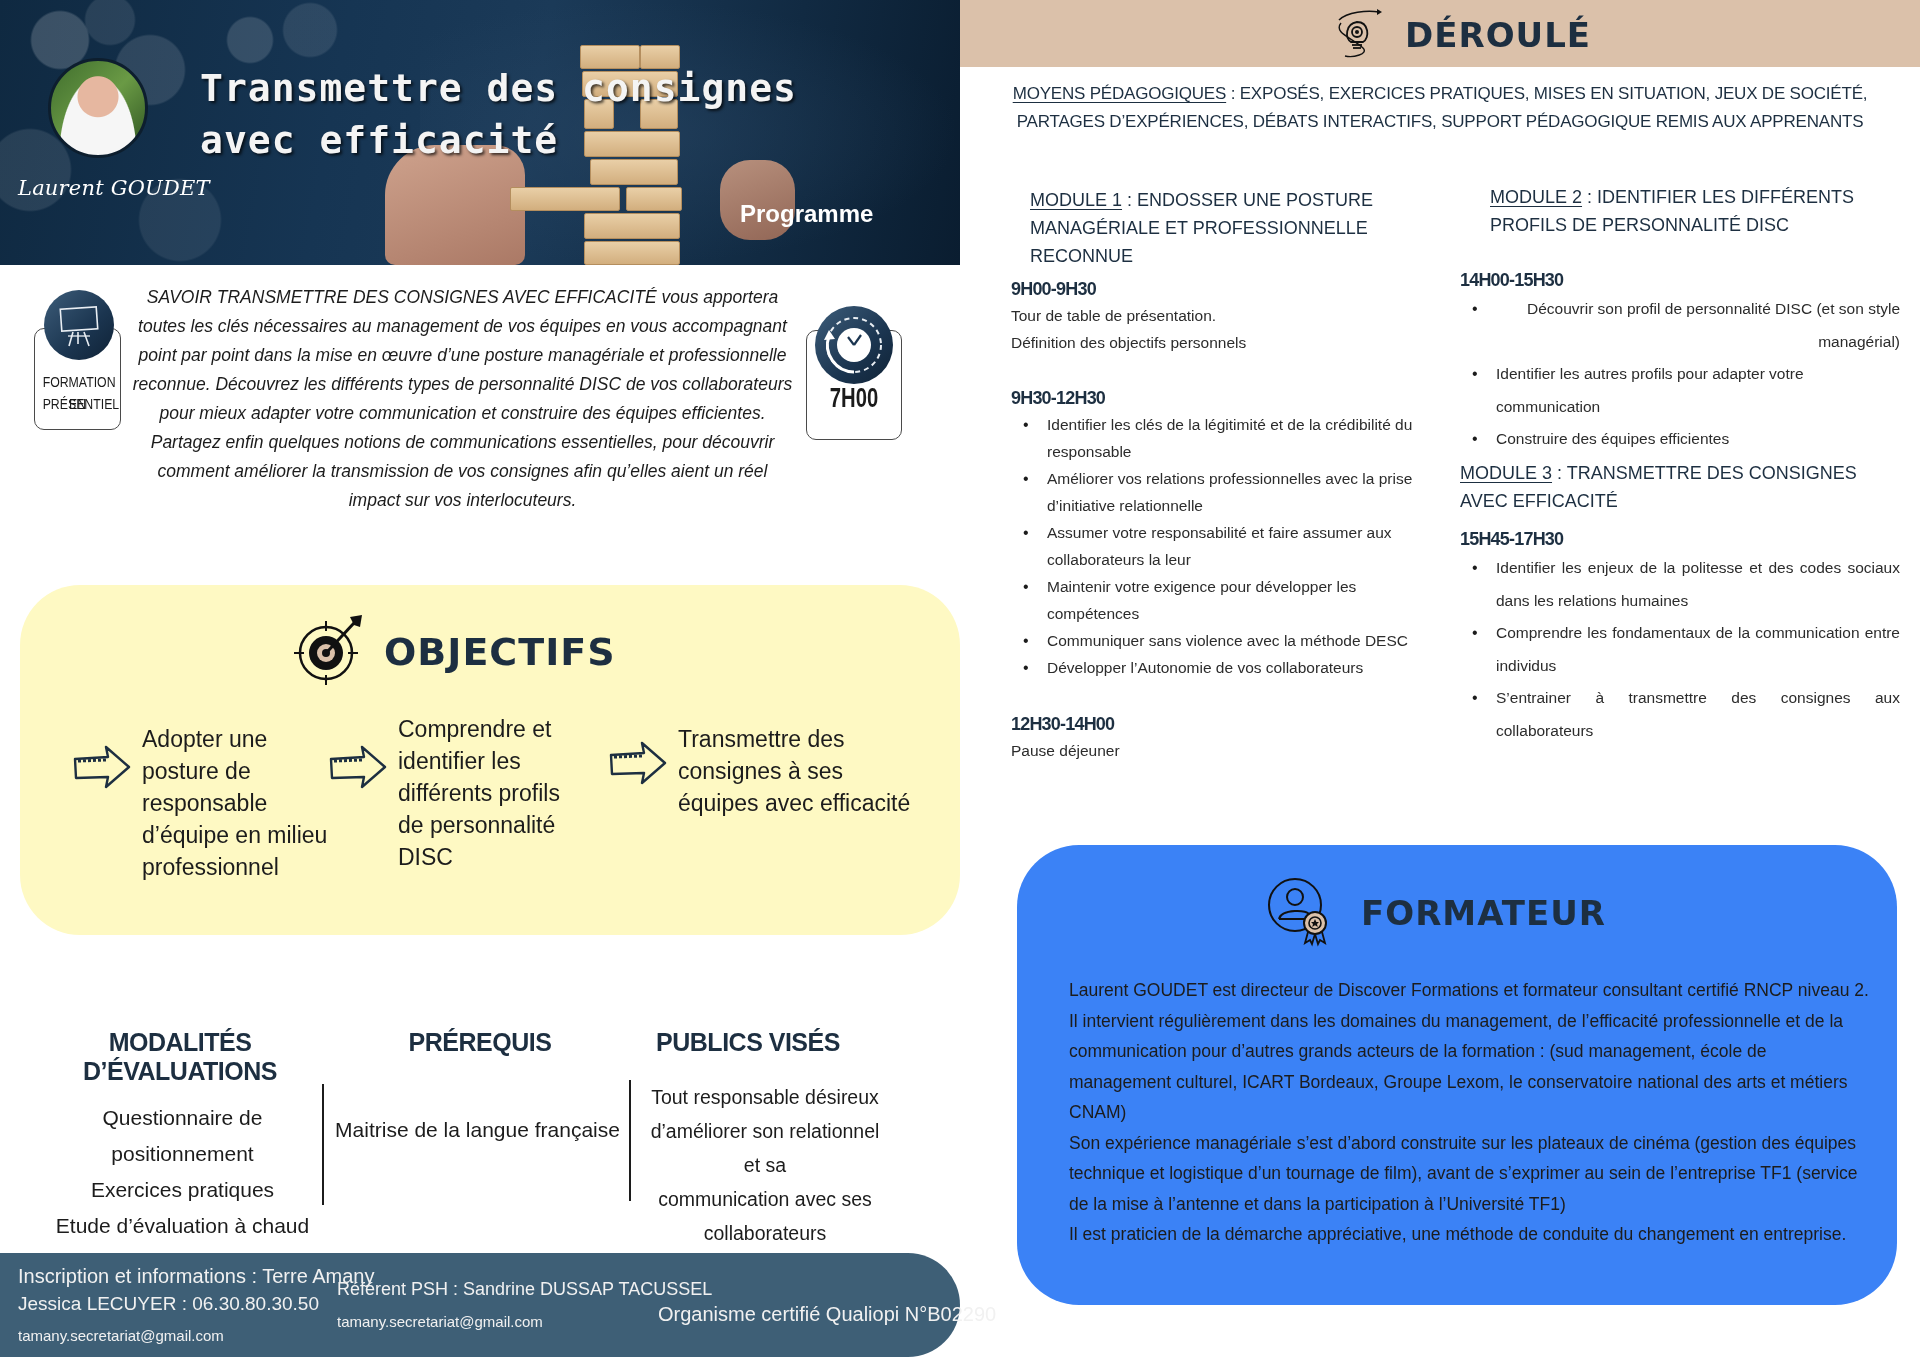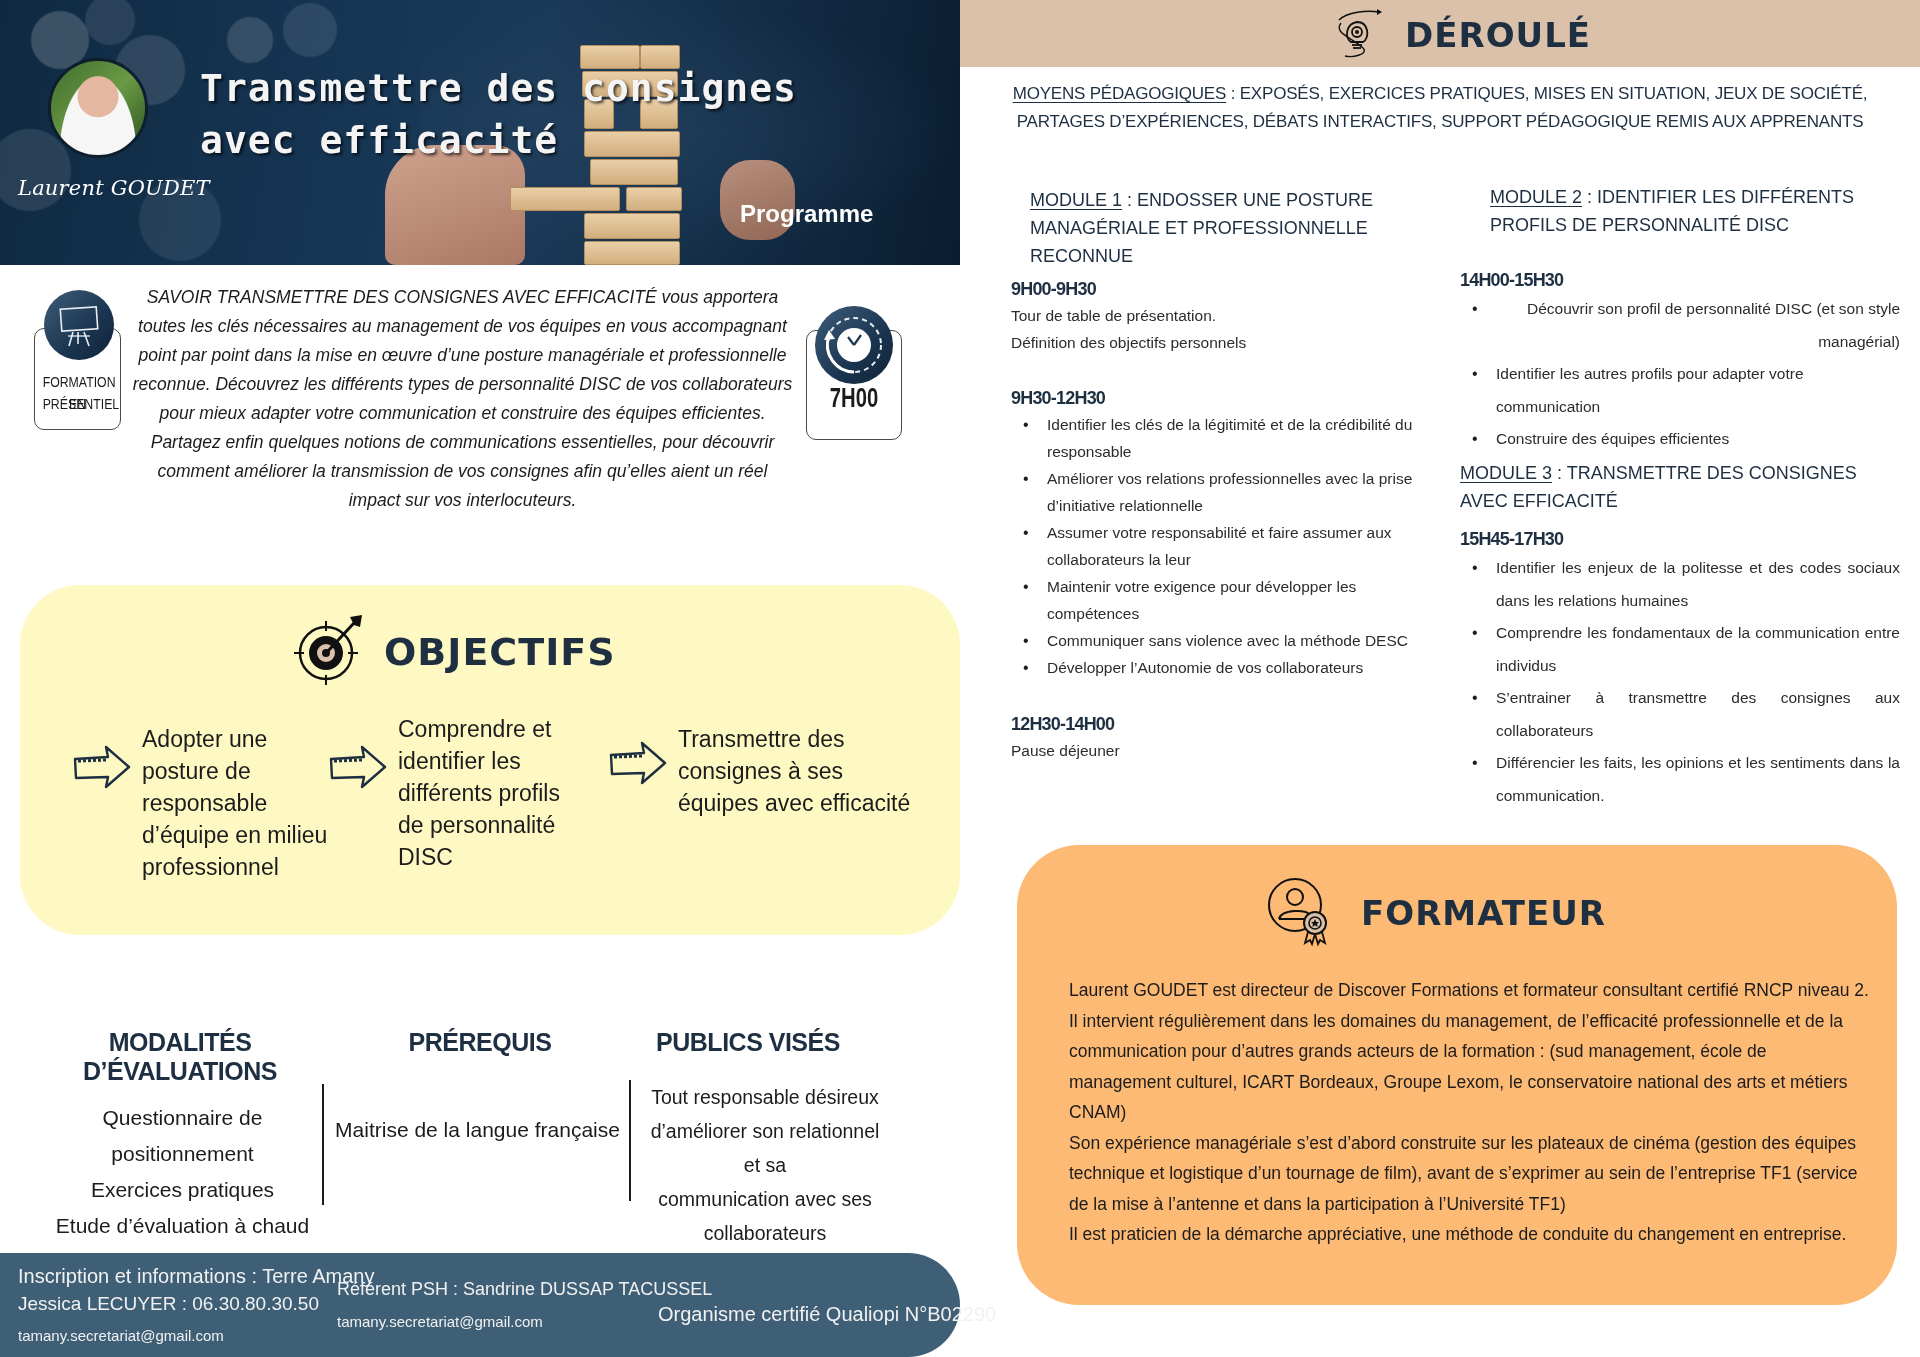--- a/index.html
+++ b/index.html
@@ -131,21 +131,21 @@
   .slot .plain { line-height: 27px; }
   .slot ul { list-style: none; padding-left: 36px; }
   .slot li { position: relative; line-height: 27px; }
   .slot li::before { content: "•"; position: absolute; left: -24px; top: 0; font-size: 16px; color: #1c1c1c; }
   .slot.left li { line-height: 27px; }
   .slot.right li { line-height: 32.5px; text-align: justify; }
 
   
   .formateur {
     position: absolute; left: 1017px; top: 845px; width: 880px; height: 460px;
-    background: #fdba74; border-radius: 62px;
+    background: #3b82f6; border-radius: 62px;
   }
   .form-head { position: absolute; left: 248px; top: 30px; display: flex; align-items: center; gap: 24px; }
   .form-head .sec-title { font-size: 34px; }
   .form-text {
     position: absolute; left: 52px; top: 130px; width: 800px;
     font-family: "Liberation Sans Narrow", "Liberation Sans", sans-serif; font-size: 17.5px; line-height: 30.5px; color: #1c1c1c;
   }
   .form-text p { margin: 0; }
 </style>
 </head>
@@ -350,21 +350,20 @@
     <li style="text-align:left;">Construire des équipes efficientes</li>
   </ul>
 </div>
 
 <div class="slot right" style="left:1460px;top:526px;width:440px;">
   <div class="time">15H45-17H30</div>
   <ul>
     <li>Identifier les enjeux de la politesse et des codes sociaux dans les relations humaines</li>
     <li>Comprendre les fondamentaux de la communication entre individus</li>
     <li>S’entrainer à transmettre des consignes aux collaborateurs</li>
-    <li>Différencier les faits, les opinions et les sentiments dans la communication.</li>
   </ul>
 </div>
 
 <div class="formateur">
   <div class="form-head">
     <span>
       <svg width="72" height="72" viewBox="0 0 72 72">
         <circle cx="30" cy="30" r="26" fill="none" stroke="#111" stroke-width="2"></circle>
         <circle cx="30" cy="22" r="8" fill="none" stroke="#111" stroke-width="2"></circle>
         <path d="M14 44 C16 34, 44 34, 44 40" fill="none" stroke="#111" stroke-width="2"></path>

